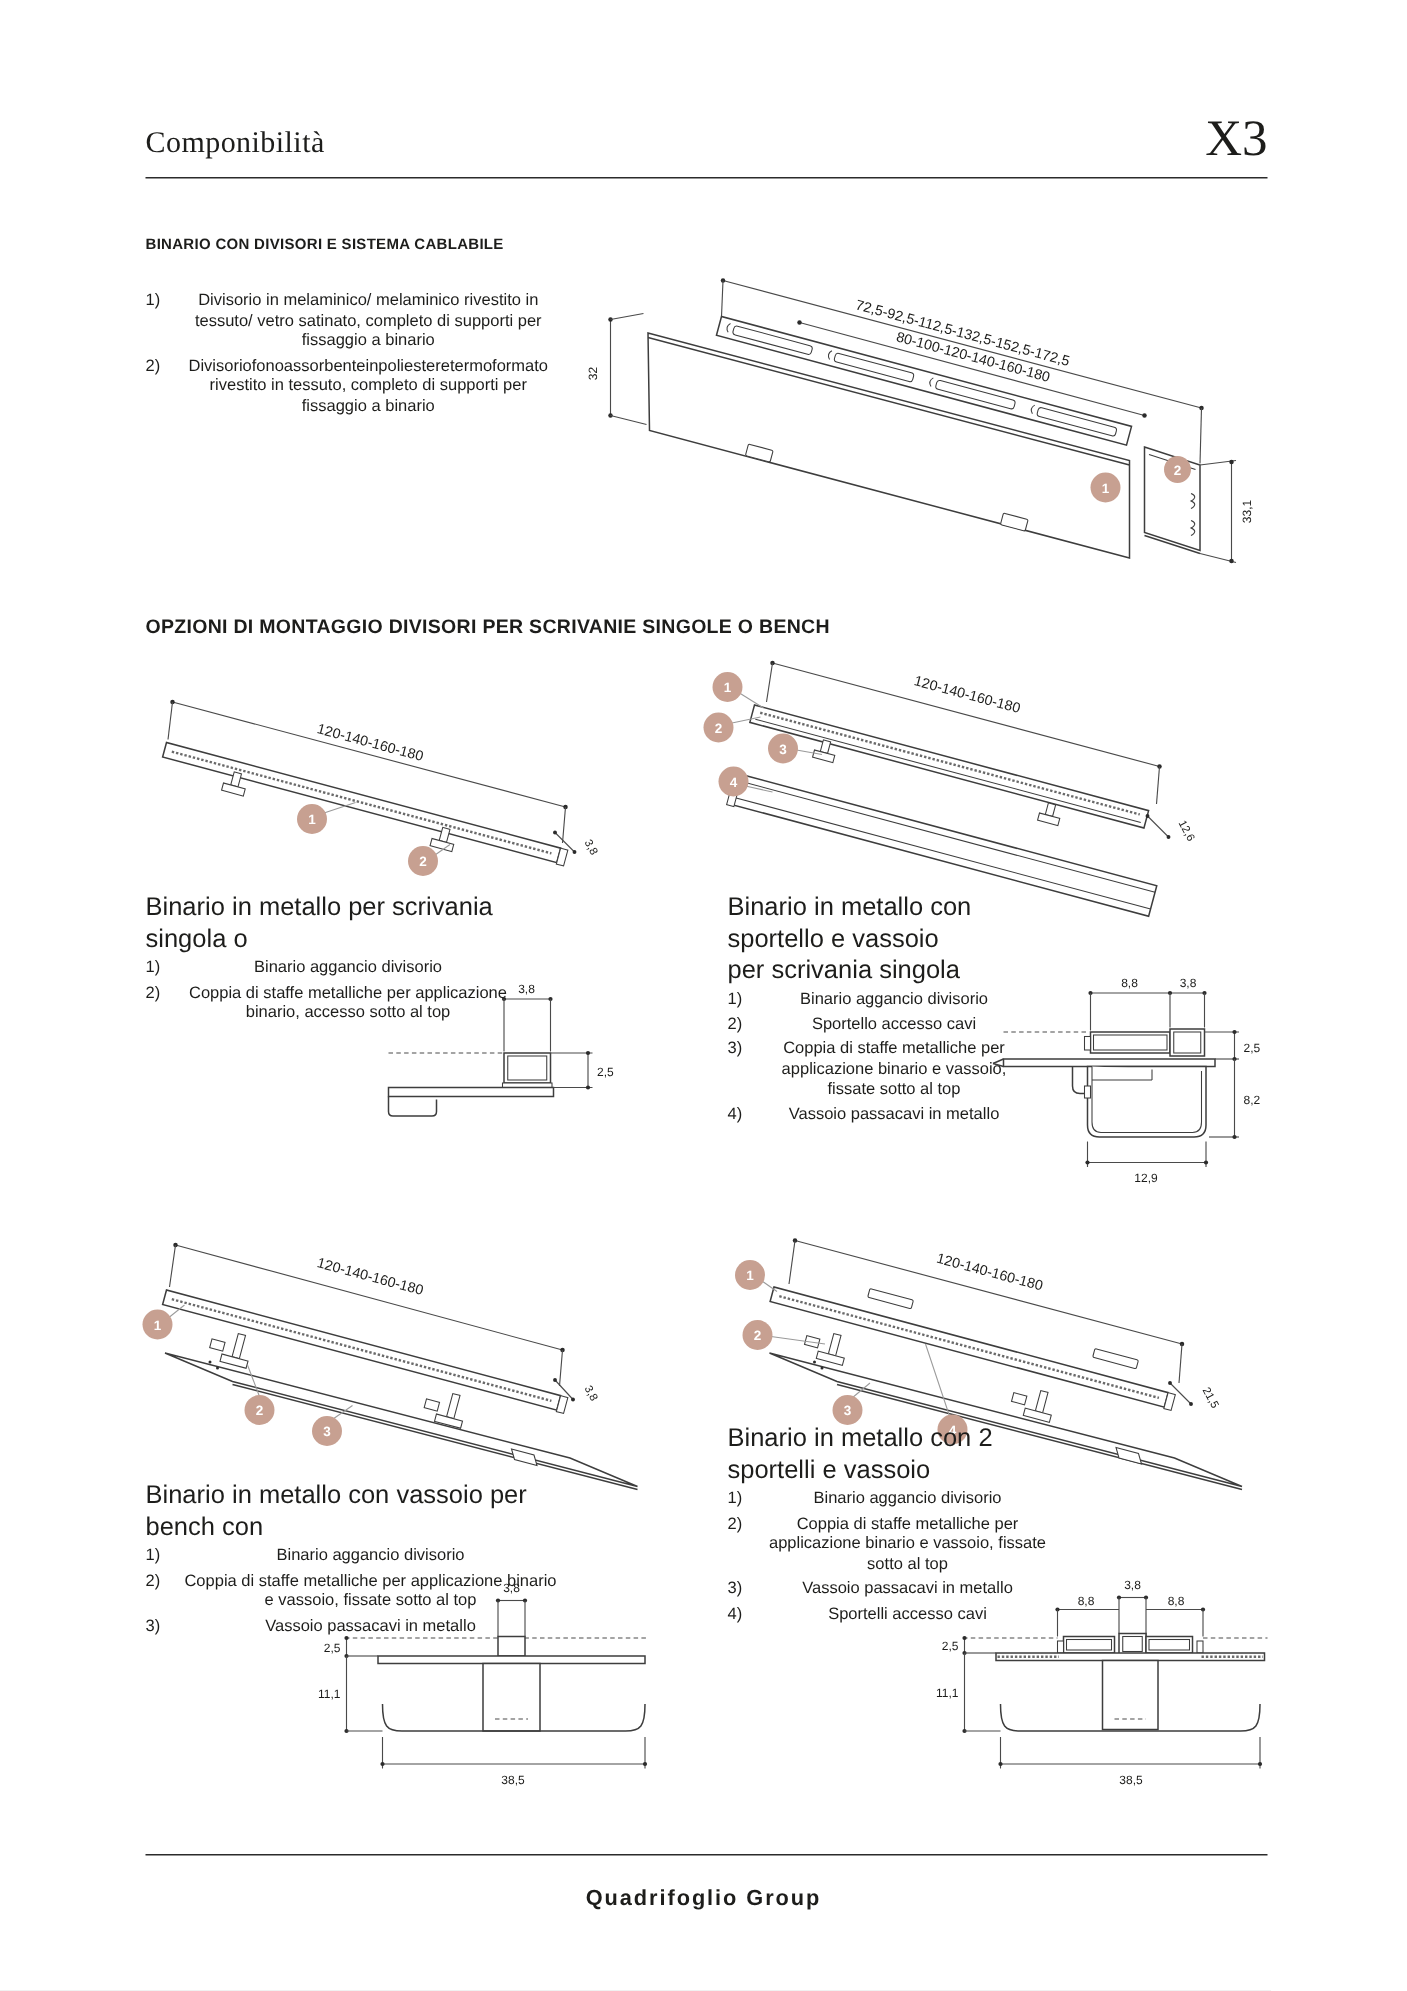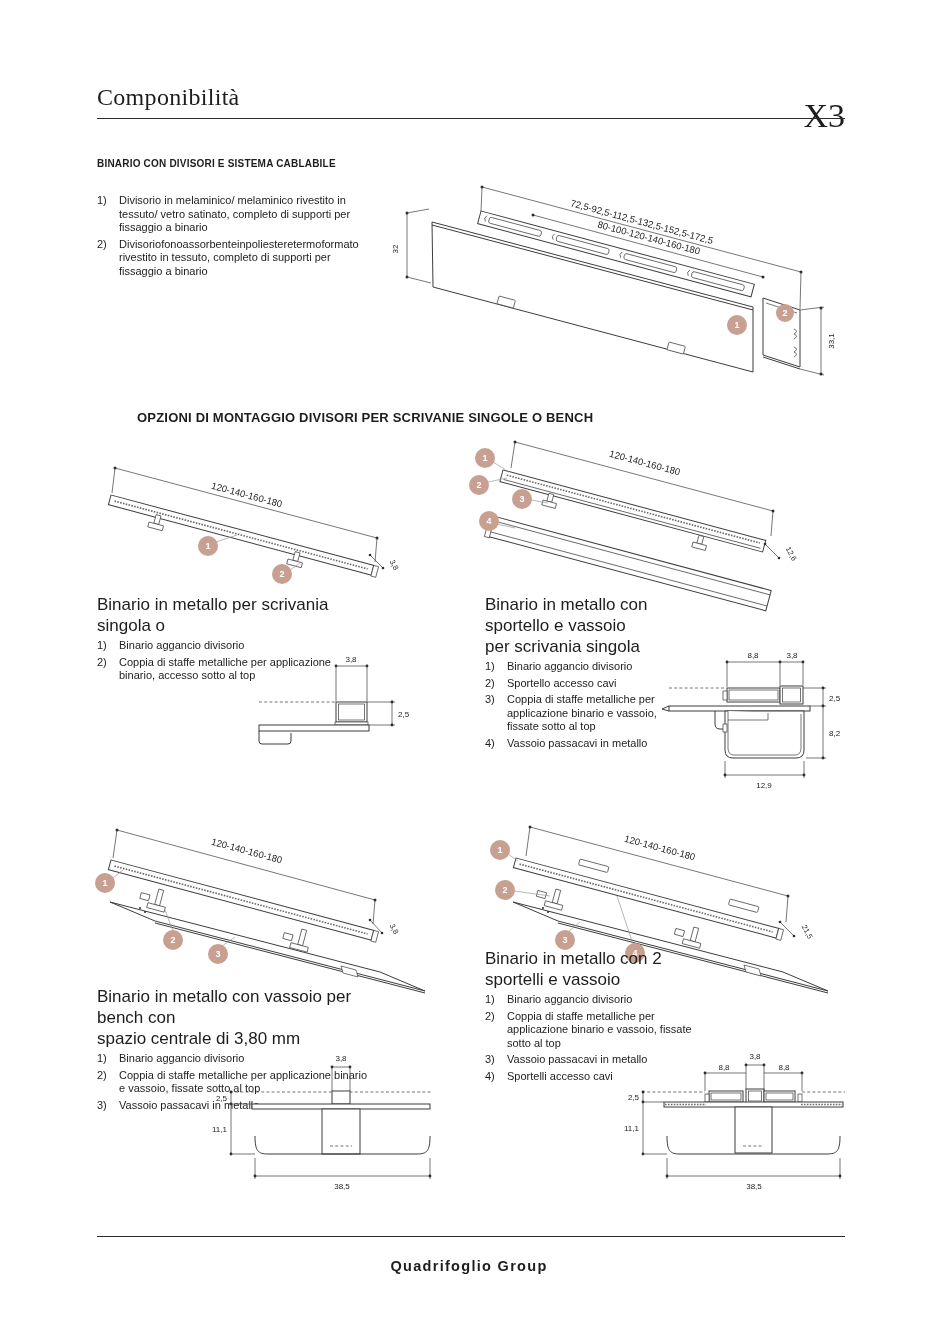--- a/index.html
+++ b/index.html
@@ -1,28 +1,28 @@
 <!DOCTYPE html>
 <html><head>
 <meta charset="utf-8">
 <style>
   html,body{margin:0;padding:0;background:#e8e8e8;}
   .page{position:relative;width:938px;height:1327px;background:#ffffff;margin:0 auto;
         font-family:"Liberation Sans",sans-serif;color:#1d1d1b;overflow:hidden;}
   .abs{position:absolute;}
-  .hdr-title{left:97px;top:84px;font-family:"Liberation Serif",serif;font-size:24px;letter-spacing:.3px;}
-  .hdr-logo{right:93px;top:74px;font-family:"Liberation Serif",serif;font-size:34px;margin-top:23px;}
+  .hdr-title{left:97px;top:84px;font-family:"Liberation Serif",serif;font-size:20px;letter-spacing:.3px;}
+  .hdr-logo{right:93px;top:74px;font-family:"Liberation Serif",serif;font-size:34px;}
   .rule{left:97px;width:748px;border-top:1.3px solid #2b2b2b;height:0;}
   .rule.top{top:118px;}
   .rule.bottom{top:1236px;}
   .sec1-title{left:97px;top:158px;font-size:10px;font-weight:bold;letter-spacing:.2px;}
-  .sec2-title{left:97px;top:410px;font-size:13px;font-weight:bold;letter-spacing:.2px;margin-left:40px;}
+  .sec2-title{left:97px;top:410px;font-size:13px;font-weight:bold;letter-spacing:.2px;}
   .list{font-size:11px;line-height:13.5px;}
   .li{display:grid;grid-template-columns:22px 1fr;margin-bottom:3px;}
-  .li .t{overflow-wrap:break-word;}
+  .li .t{overflow-wrap:break-word;text-align:center;}
   .intro-list{left:97px;top:194px;width:275px;}
   .opt-head{font-size:17px;font-weight:normal;line-height:21px;}
   .opt-list{margin-top:3px;}
   .footer-brand{left:0;right:0;top:1258px;text-align:center;font-size:14.5px;font-weight:bold;letter-spacing:1.3px;}
   svg{overflow:visible;}
   svg text{font-family:"Liberation Sans",sans-serif;fill:#1d1d1b;}
   .ln{stroke:#3d3d3d;stroke-width:1;fill:none;}
   .fw{fill:#ffffff;stroke:#3d3d3d;stroke-width:1;}
   .fw2{fill:#ffffff;stroke:#3d3d3d;stroke-width:.7;}
   .dim{stroke:#4a4a4a;stroke-width:.75;fill:none;}
@@ -419,21 +419,20 @@
     <g>
       <line class="lead" x1="153" y1="132" x2="137" y2="84"></line>
       <circle cx="155" cy="141" r="10" fill="#c7a091"></circle>
       <text class="mk" x="155" y="144.4">4</text>
     </g>
   </svg>
 
   <div class="abs" style="left:97px;top:986px;width:278px">
     <div class="opt-head">
       <div>Binario in metallo con vassoio per bench con</div>
-      <div>spazio centrale di 3,80 mm</div>
     </div>
     <div class="list opt-list">
       <div class="li">
           <span>1)</span>
           <span class="t">Binario aggancio divisorio</span>
         </div>
       <div class="li">
           <span>2)</span>
           <span class="t">Coppia di staffe metalliche per applicazione binario e vassoio, fissate sotto al top</span>
         </div>

